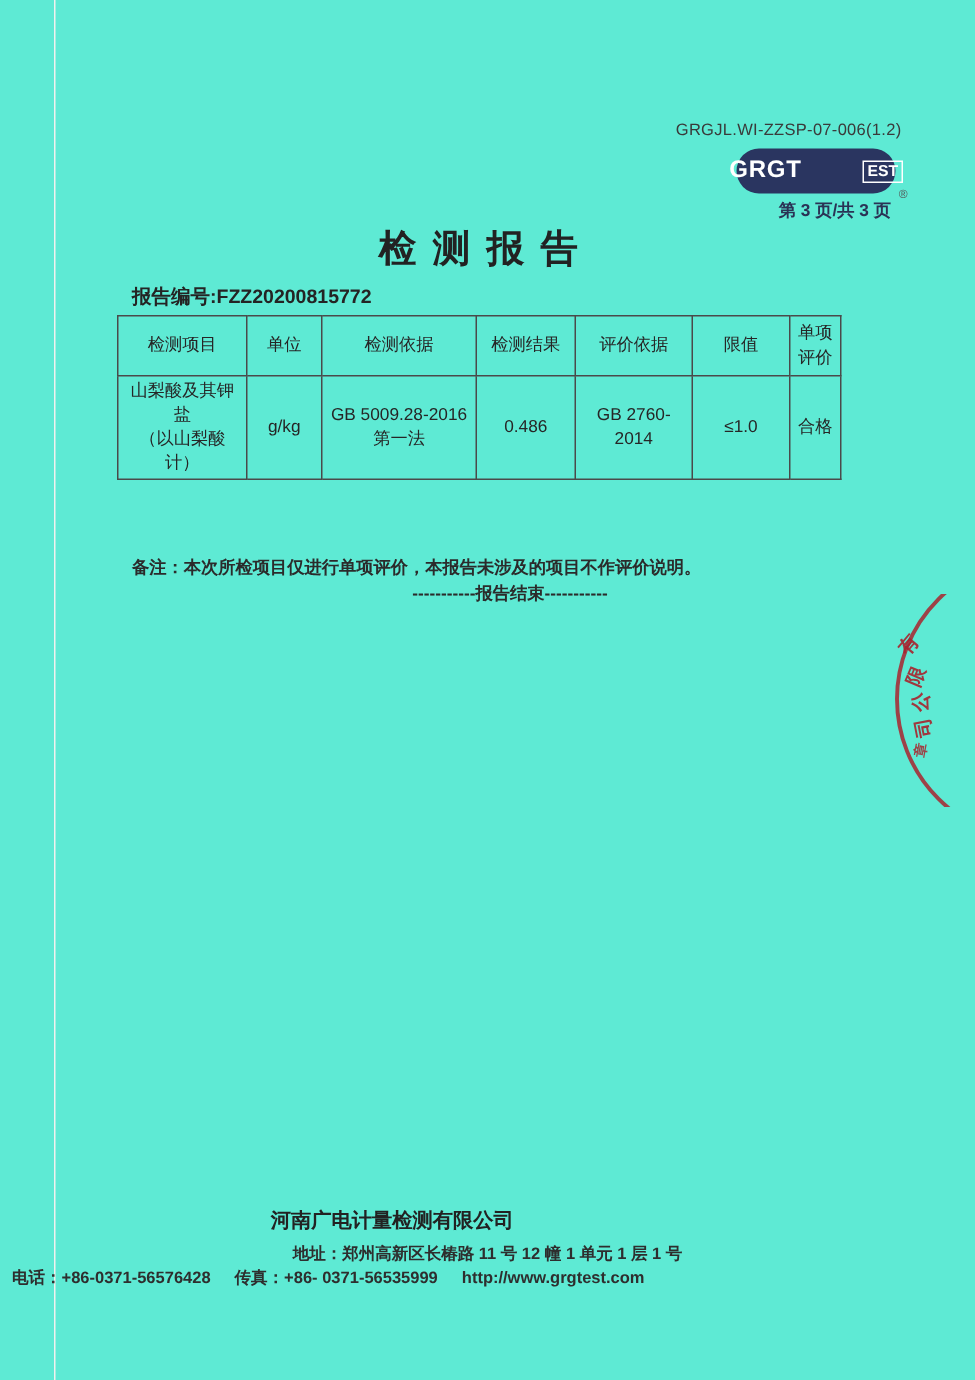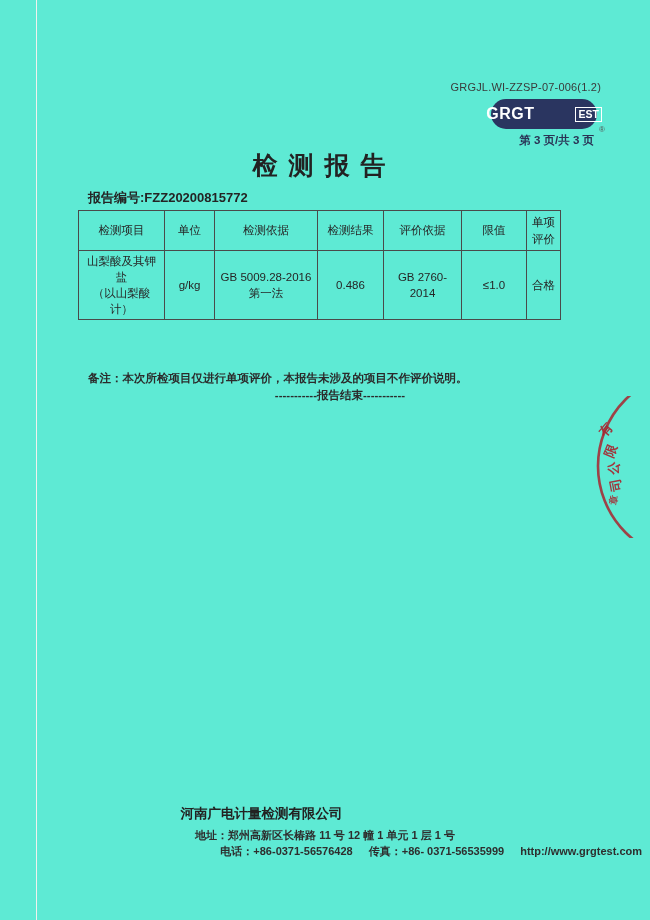--- a/index.html
+++ b/index.html
@@ -47,21 +47,21 @@
 
   
   .stamp{ position:absolute; left:588px; top:396px; width:62px; height:142px; }
   .stamp text{ font-family:"Liberation Sans", sans-serif; font-weight:bold; }
 
   
   .footer-company{ position:absolute; top:805px; left:0; width:523px; text-align:center;
                    font-size:13.5px; font-weight:bold; color:#222; }
   .footer-address{ position:absolute; top:828px; left:0; width:650px; text-align:center;
                    font-size:11px; font-weight:600; color:#2e2e2e; }
-  .footer-contact{ position:absolute; top:844px; left:0; width:650px; text-align:right;
+  .footer-contact{ position:absolute; top:844px; left:0; width:650px; text-align:left;
                    font-size:11px; font-weight:600; color:#2e2e2e; }
   .footer-contact span{ margin:0 8px; }
 </style>
 </head>
 <body>
 
 <div class="page">
 
   <div class="doc-number">GRGJL.WI-ZZSP-07-006(1.2)</div>
 

